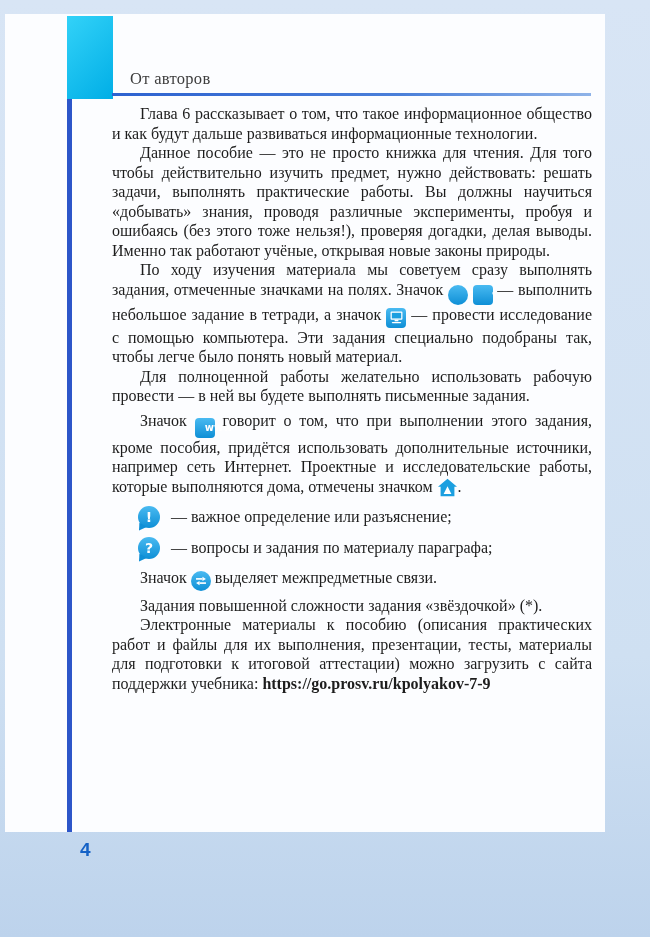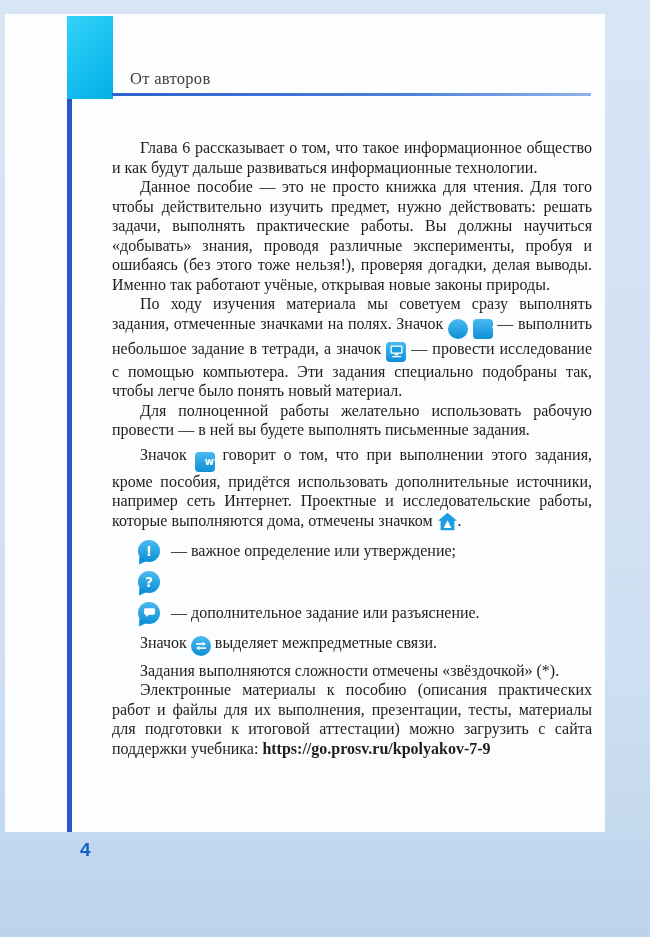--- a/index.html
+++ b/index.html
@@ -23,21 +23,21 @@
   .header-title {
     position:absolute; left:130px; top:69px; font-size:16.5px; color:#3d3d3d;
     letter-spacing:.3px;
   }
   .header-rule {
     position:absolute; left:112px; top:93px; width:479px; height:2.5px;
     background:linear-gradient(90deg,#2d62d0 0%, #4a7fd9 60%, #8fb3e8 100%);
   }
   .body {
     position:absolute; left:112px; top:104px; width:480px;
-    font-size:16px; line-height:19.5px; color:#1d1d1d; text-align:justify;margin-top:34px;
+    font-size:16px; line-height:19.5px; color:#1d1d1d; text-align:justify;
   }
   .body p { margin:0; text-indent:28px; }
   .body p.sp { margin-top:5px; }
   b.url { white-space:nowrap; }
 
   .icn {
     display:inline-flex; align-items:center; justify-content:center;
     vertical-align:-5px; box-sizing:border-box; flex:0 0 auto;
     font-family:"DejaVu Sans", sans-serif;
   }
@@ -128,52 +128,45 @@
           </svg>
         </span><span>.</span>
     </p>
 
 
     <div class="nav-list">
       <div class="nav-item">
         <span class="icn bub">
             <span>!</span>
           </span>
-        <span class="nav-text">— важное определение или утверждение;</span>
+        <span class="nav-text">— важное определение или разъяснение;</span>
       </div>
       <div class="nav-item">
         <span class="icn bub">
             <span>?</span>
           </span>
-      </div>
-      <div class="nav-item">
-        <span class="icn bub">
-            <svg viewBox="0 0 24 24" width="13" height="13">
-              <path d="M4 4 h16 a2 2 0 0 1 2 2 v8 a2 2 0 0 1 -2 2 h-9 l-5.5 4.5 v-4.5 h-1.5 a2 2 0 0 1 -2 -2 v-8 a2 2 0 0 1 2 -2 z" fill="#fff"></path>
-            </svg>
-          </span>
-        <span class="nav-text">— дополнительное задание или разъяснение.</span>
+        <span class="nav-text">— вопросы и задания по материалу параграфа;</span>
       </div>
     </div>
 
 
     <p class="sp">
       <span>Значок</span>
       <span class="icn circ">
           <svg viewBox="0 0 24 24" width="14" height="14">
             <rect x="3.5" y="7" width="11" height="2.8" fill="#fff"></rect>
             <polygon points="14.5,4.8 20.5,8.4 14.5,12" fill="#fff"></polygon>
             <rect x="9.5" y="14.2" width="11" height="2.8" fill="#fff"></rect>
             <polygon points="9.5,12 3.5,15.6 9.5,19.2" fill="#fff"></polygon>
           </svg>
         </span>
       <span>выделяет межпредметные связи.</span>
     </p>
 
-    <p class="sp">Задания выполняются сложности отмечены «звёздочкой» (*).</p>
+    <p class="sp">Задания повышенной сложности задания «звёздочкой» (*).</p>
 
     <p>
       <span>Электронные материалы к пособию (описания практических работ и файлы для их выполнения, презентации, тесты, материалы для подготовки к итоговой аттестации) можно загрузить с сайта поддержки учебника:</span>
       <b class="url">https://go.prosv.ru/kpolyakov-7-9</b>
     </p>
 
   </div>
 
   <div class="page-num">4</div>
 </div>

